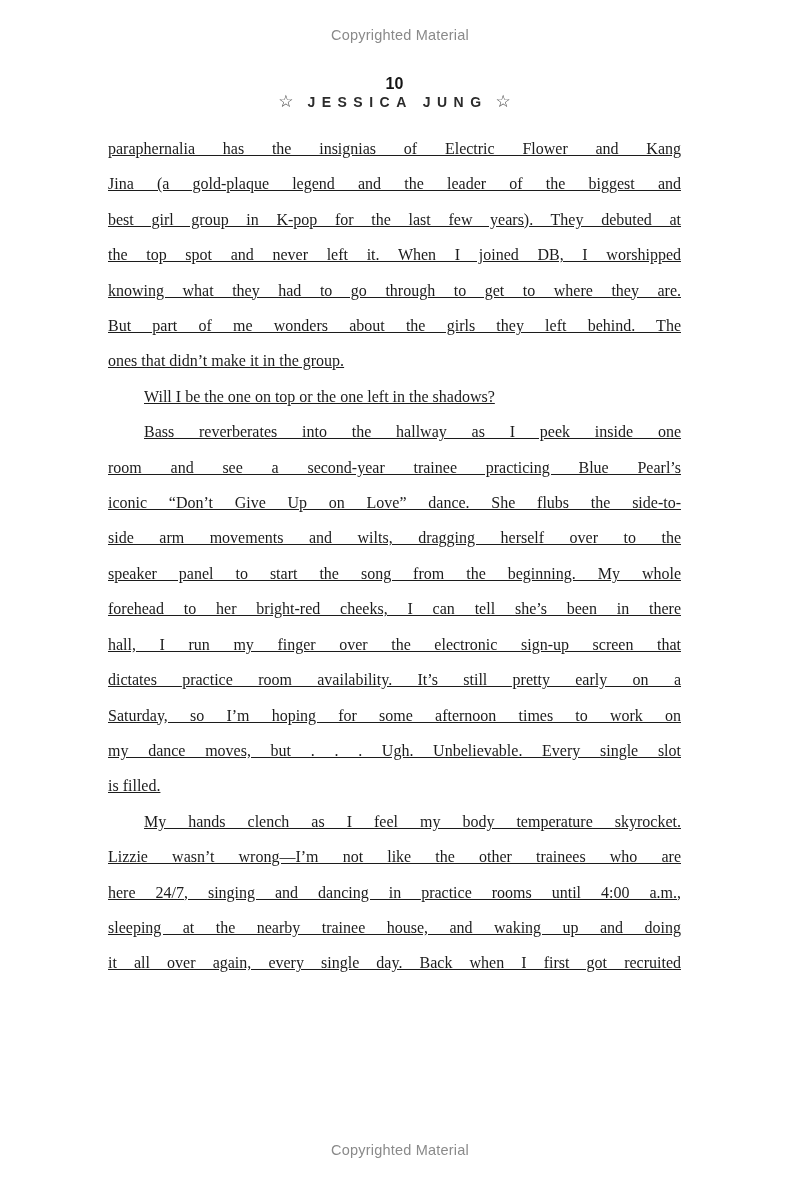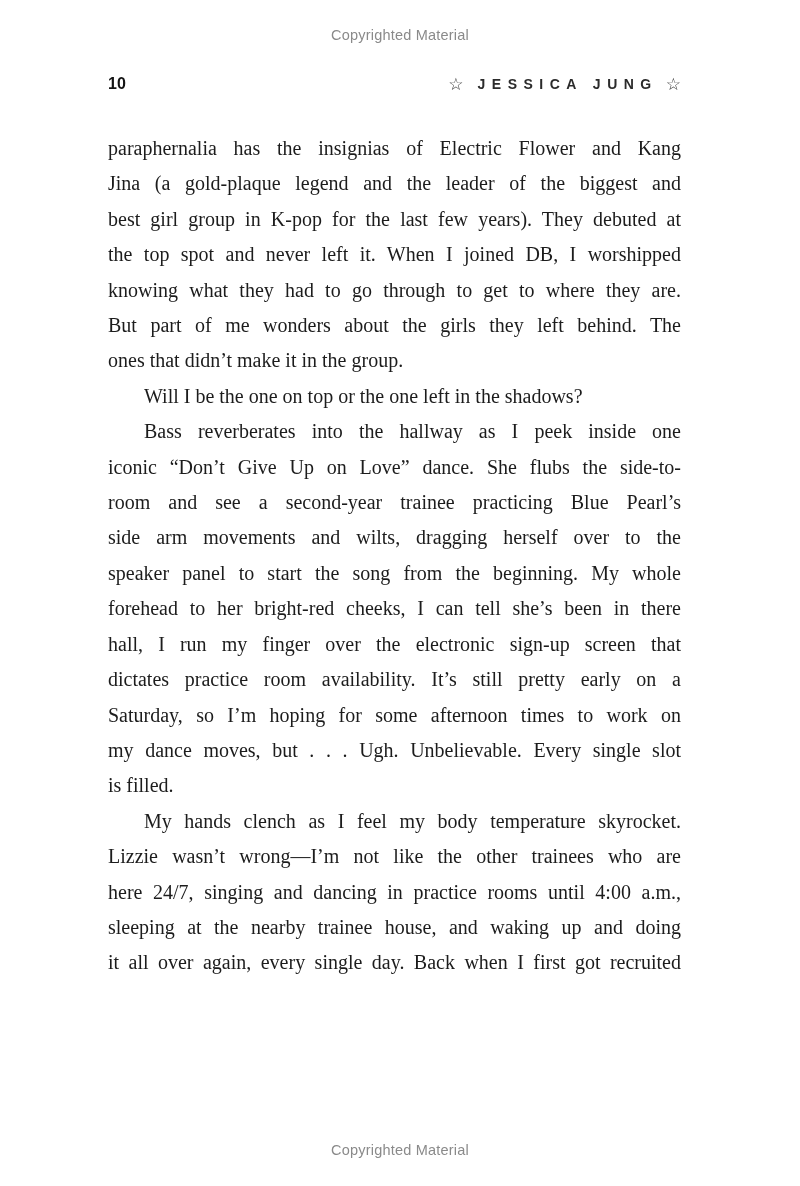--- a/index.html
+++ b/index.html
@@ -25,20 +25,21 @@
   .wm-top { top: 27px; }
   .wm-bottom { top: 1142px; }
   .header-row {
     position: absolute;
     top: 75px;
     left: 108px;
     width: 573px;
     display: flex;
     justify-content: space-between;
     align-items: center;
+    flex-direction: column;
   }
   .page-number {
     font-family: "Liberation Sans", sans-serif;
     font-weight: bold;
     font-size: 16px;
     color: #141414;
   }
   .running-header {
     display: flex;
     align-items: center;
@@ -55,23 +56,24 @@
     font-weight: 700;
     letter-spacing: 6.5px;
     margin: 0 8px 0 14px;
     white-space: pre;
   }
   .body-text {
     position: absolute;
     left: 108px;
     top: 131px;
     width: 573px;
-    font-size: 20px;
+    font-size: 16px;
     line-height: 35.4px;
     color: #1c1c1c;
+    text-decoration: underline;
   }
   .line {
     text-align: justify;
     text-align-last: justify;
   }
   .line.flush { text-align-last: left; }
   .line.indent { text-indent: 36px; }
 </style>
 </head>
 <body>
@@ -90,22 +92,22 @@
 <div class="body-text">
     <div class="line">paraphernalia has the insignias of Electric Flower and Kang</div>
     <div class="line">Jina (a gold-plaque legend and the leader of the biggest and</div>
     <div class="line">best girl group in K-pop for the last few years). They debuted at</div>
     <div class="line">the top spot and never left it. When I joined DB, I worshipped</div>
     <div class="line">knowing what they had to go through to get to where they are.</div>
     <div class="line">But part of me wonders about the girls they left behind. The</div>
     <div class="line flush">ones that didn’t make it in the group.</div>
     <div class="line indent flush">Will I be the one on top or the one left in the shadows?</div>
     <div class="line indent">Bass reverberates into the hallway as I peek inside one</div>
+    <div class="line">room and see a second-year trainee practicing Blue Pearl’s</div>
     <div class="line">iconic “Don’t Give Up on Love” dance. She flubs the side-to-</div>
-    <div class="line">room and see a second-year trainee practicing Blue Pearl’s</div>
     <div class="line">side arm movements and wilts, dragging herself over to the</div>
     <div class="line">speaker panel to start the song from the beginning. My whole</div>
     <div class="line">forehead to her bright-red cheeks, I can tell she’s been in there</div>
     <div class="line">hall, I run my finger over the electronic sign-up screen that</div>
     <div class="line">dictates practice room availability. It’s still pretty early on a</div>
     <div class="line">Saturday, so I’m hoping for some afternoon times to work on</div>
     <div class="line">my dance moves, but . . . Ugh. Unbelievable. Every single slot</div>
     <div class="line flush">is filled.</div>
     <div class="line indent">My hands clench as I feel my body temperature skyrocket.</div>
     <div class="line">Lizzie wasn’t wrong—I’m not like the other trainees who are</div>

